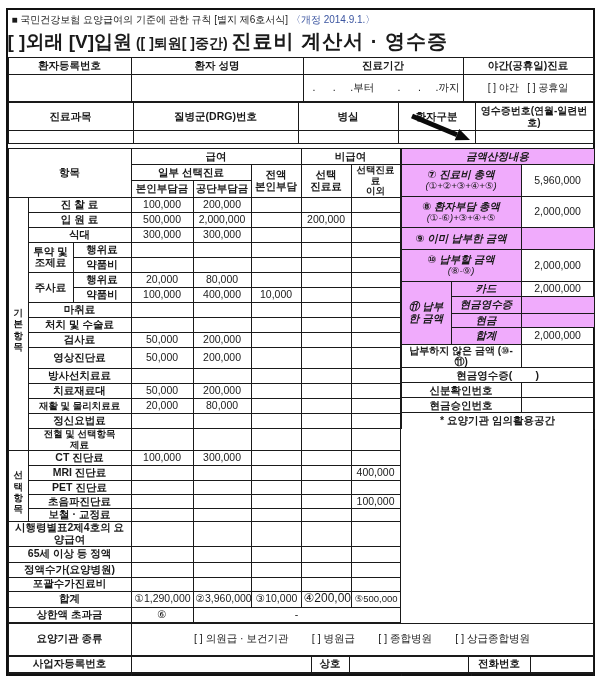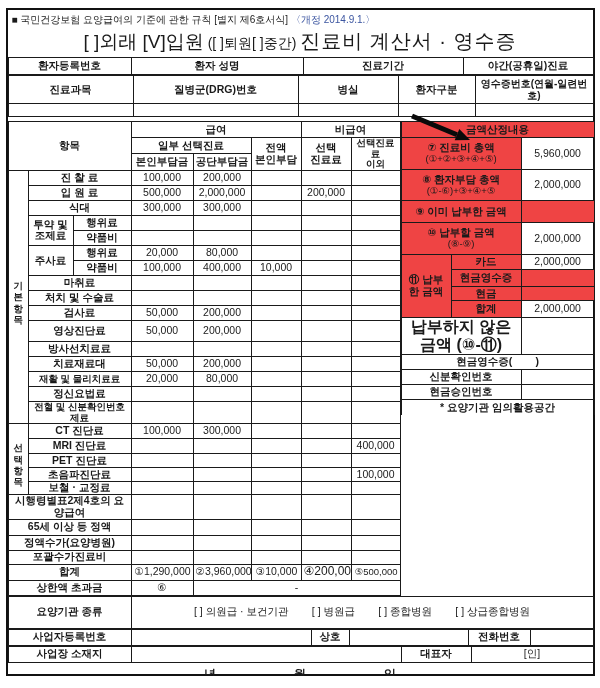--- a/index.html
+++ b/index.html
@@ -1,29 +1,29 @@
 <!DOCTYPE html>
 <html><head>
 <meta charset="utf-8">
 <style>
   html,body{margin:0;padding:0;background:#ffffff;}
   .page{position:relative;width:585px;height:664px;margin:8px auto 0 auto;border:2px solid #111;
         font-family:"Liberation Sans","DejaVu Sans",sans-serif;color:#1a1a1a;background:#fff;}
   .note-line{font-size:10px;padding:3px 0 0 4px;white-space:pre;}
   .note-line .blue{color:#3b55a0;}
-  .title-line{text-align:center;font-weight:normal;padding:1px 0 2px 0;}
+  .title-line{text-align:left;font-weight:bold;padding:1px 0 2px 0;}
   .title-line .seg1{font-size:19px;letter-spacing:0px;}
   .title-line .seg2{font-size:14px;}
   .title-line .seg3{font-size:20px;letter-spacing:1px;}
   table.t{border-collapse:collapse;table-layout:fixed;}
   table.t td{border:1px solid #1a1a1a;padding:0 2px;text-align:center;vertical-align:middle;
              font-size:10.5px;line-height:1.12;white-space:pre-wrap;overflow:hidden;}
   td.lbl{font-weight:bold;}
   td.num{text-align:right;padding-right:3px;font-weight:normal;}
-  td.gray{background:#ef4444;}
+  td.gray{background:#f0abfc;font-style:italic;}
   .main{display:flex;align-items:stretch;margin-top:4px;}
   .right-col{display:flex;flex-direction:column;width:193px;}
   .right-col .spacer{flex:1;}
   .stripcell{padding:0;}
   .strip{writing-mode:vertical-rl;text-orientation:upright;letter-spacing:2px;font-size:9.5px;
          margin:0 auto;font-weight:bold;}
   td.tiny{font-size:8px;font-weight:bold;padding:0;}
   td.sm{font-size:10px;}
   td.left{text-align:left;padding-left:4px;}
   td.right{text-align:right;padding-right:4px;}
@@ -50,20 +50,26 @@
         <col style="width:160px">
         <col style="width:130px">
       </colgroup>
     <tbody>
         <tr style="height:17px">
       <td class="lbl">환자등록번호</td>
       <td class="lbl">환자 성명</td>
       <td class="lbl">진료기간</td>
       <td class="lbl">야간(공휴일)진료</td>
     </tr>
+    <tr style="height:27px">
+      <td></td>
+      <td></td>
+      <td>  .      .     .부터        .      .     .까지</td>
+      <td class="left" style="font-size:10px">[ ] 야간   [ ] 공휴일</td>
+    </tr>
   </tbody>
     </table>
 
   <table class="t" style="width:585px">
     <colgroup>
         <col style="width:125px">
         <col style="width:165px">
         <col style="width:100px">
         <col style="width:77px">
         <col style="width:118px">
@@ -237,21 +243,21 @@
       </tr>
       <tr style="height:15px">
         <td class="lbl" colspan="2">정신요법료</td>
         <td></td>
             <td></td>
             <td></td>
             <td></td>
             <td></td>
       </tr>
       <tr style="height:21px">
-        <td class="lbl" colspan="2" style="font-size:9.5px">전혈 및 신분확인번호
+        <td class="lbl" colspan="2" style="font-size:9.5px">전혈 및 선택항목
 제료</td>
         <td></td>
             <td></td>
             <td></td>
             <td></td>
             <td></td>
       </tr>
 
       <tr style="height:15px">
         <td class="stripcell" rowspan="5"><div class="strip">선택항목</div></td>
@@ -382,21 +388,21 @@
         </tr>
         <tr style="height:14px">
           <td class="gray lbl">현금</td>
           <td class="gray"></td>
         </tr>
         <tr style="height:17px">
           <td class="gray lbl">합계</td>
           <td class="num">2,000,000</td>
         </tr>
         <tr style="height:23px">
-          <td colspan="2" class="lbl" style="font-size:16px">납부하지 않은 금액 (⑩-⑪)</td>
+          <td colspan="2" class="lbl" style="font-size:10px">납부하지 않은 금액 (⑩-⑪)</td>
           <td></td>
         </tr>
         <tr style="height:15px">
               <td colspan="3" class="lbl">현금영수증(        )</td>
             </tr>
         <tr style="height:15px">
           <td colspan="2" class="lbl">신분확인번호</td>
           <td></td>
         </tr>
         <tr style="height:15px">

